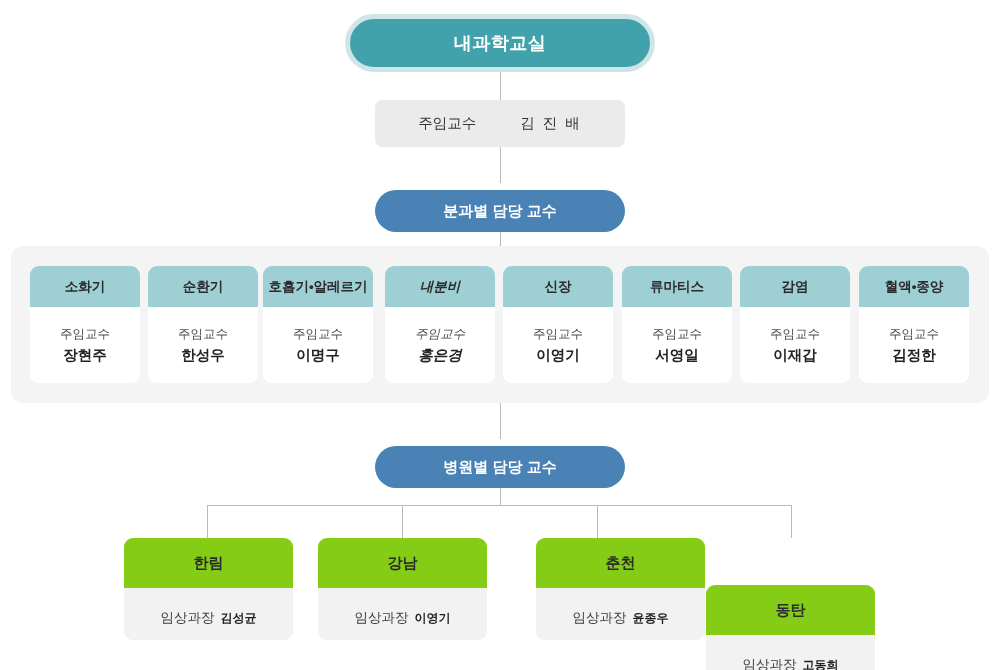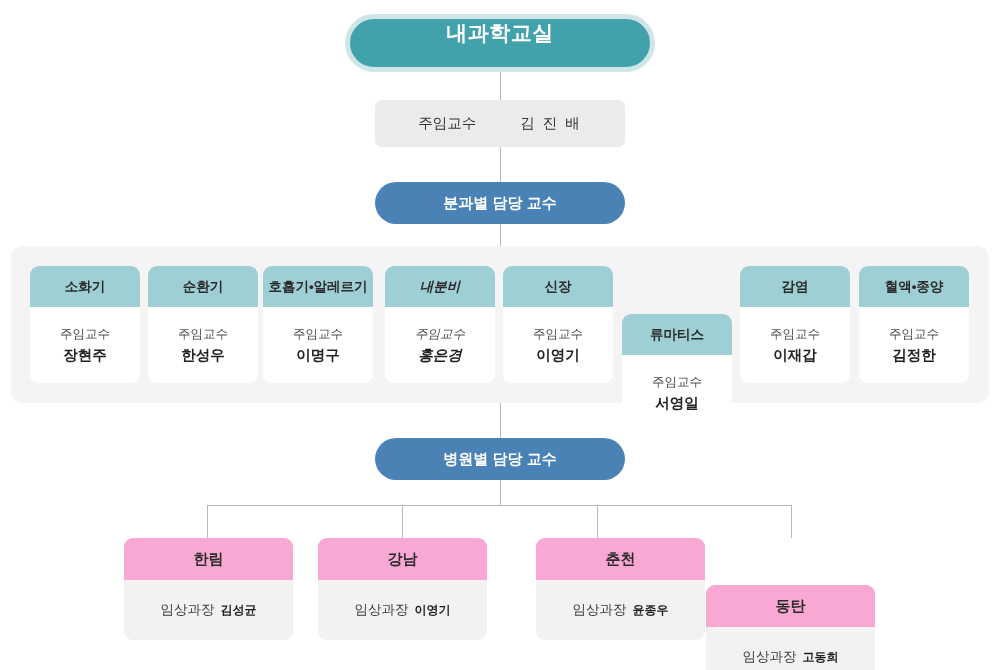--- a/index.html
+++ b/index.html
@@ -38,23 +38,24 @@
     position: absolute;
     left: 345px;
     top: 14px;
     width: 310px;
     height: 58px;
     box-sizing: border-box;
     border-radius: 29px;
     background: #42a2ab;
     border: 5px solid #cfe5e7;
     display: flex;
+    align-items: center;
     justify-content: center;
     color: #ffffff;
-    font-size: 21px;
+    font-size: 18px;
     font-weight: bold;
     letter-spacing: 0.5px;
   }
 
   
   .head-bar {
     position: absolute;
     left: 375px;
     top: 100px;
     width: 250px;
@@ -78,20 +79,21 @@
     width: 250px;
     height: 42px;
     border-radius: 21px;
     background: #4a82b5;
     display: flex;
     align-items: center;
     justify-content: center;
     color: #ffffff;
     font-size: 15px;
     font-weight: bold;
+    margin-top: 8px;
   }
   #pill-division { top: 182px; }
   #pill-hospital { top: 438px; }
 
   
   .panel {
     position: absolute;
     left: 11px;
     top: 246px;
     width: 978px;
@@ -148,22 +150,22 @@
     position: absolute;
     top: 538px;
     width: 169px;
     height: 102px;
     border-radius: 9px;
     overflow: hidden;
     box-sizing: border-box;
     background: #f2f2f2;
   }
   .hosp-card .card-head {
-    height: 42px;
-    background: #f9a8d4;
+    height: 50px;
+    background: #84cc16;
     display: flex;
     align-items: center;
     justify-content: center;
     font-size: 15px;
     font-weight: bold;
     color: #2b2b2b;
   }
   .hosp-card .card-body {
     height: 60px;
     background: #f2f2f2;
@@ -259,21 +261,21 @@
   <div class="dept-card" style="left:503px;">
     <div class="card-head">
       <span>신장</span>
     </div>
     <div class="card-body">
       <span class="card-role">주임교수</span>
       <span class="card-name">이영기</span>
     </div>
   </div>
 
-  <div class="dept-card" style="left:622px;margin-top:48px;">
+  <div class="dept-card" style="left:622px;">
     <div class="card-head">
       <span>류마티스</span>
     </div>
     <div class="card-body">
       <span class="card-role">주임교수</span>
       <span class="card-name">서영일</span>
     </div>
   </div>
 
   <div class="dept-card" style="left:740px;">

